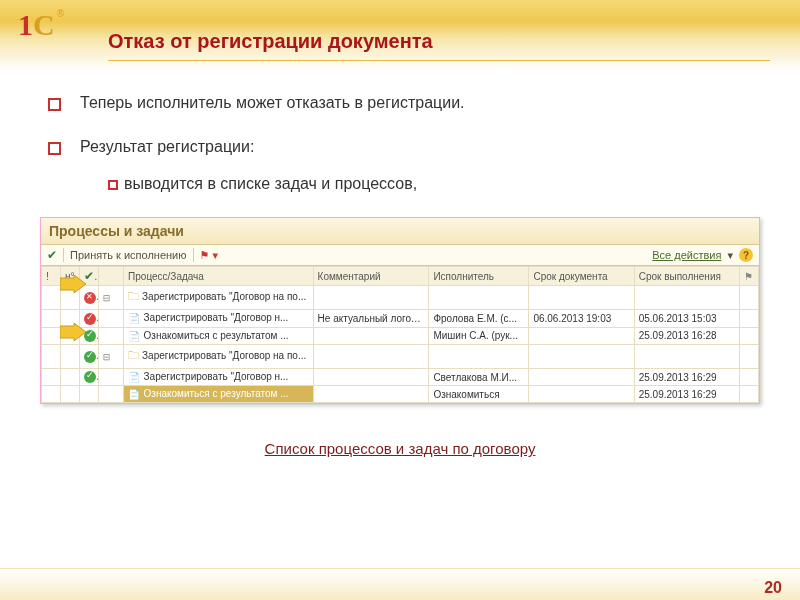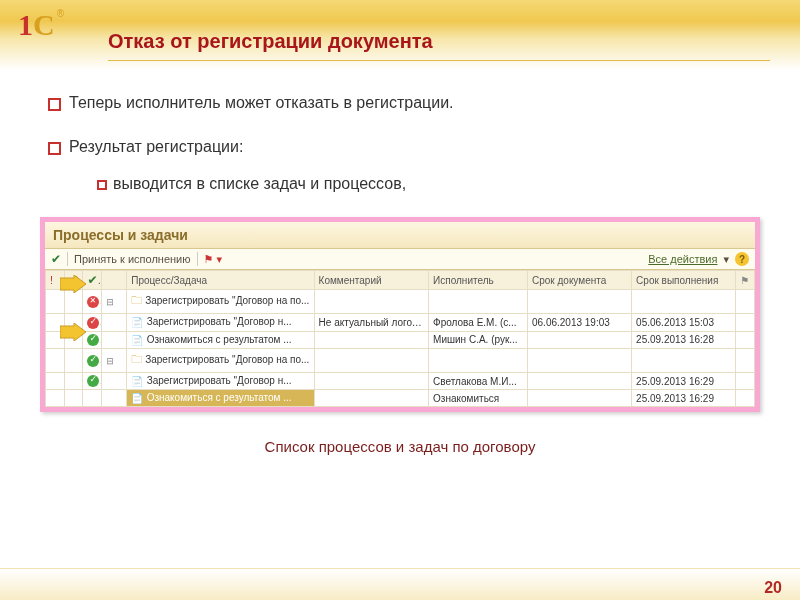--- a/index.html
+++ b/index.html
@@ -29,34 +29,34 @@
   .title-underline {
     position: absolute; left: 108px; right: 30px; top: 60px;
     border-bottom: 1px solid #e5b84a;
   }
   .content {
     padding: 22px 48px 0 48px;
     color: #333;
     font-size: 16px;
   }
   .bullet-list { list-style: none; }
-  .bullet-list > li { position: relative; padding-left: 21px; margin-bottom: 22px; line-height: 1.4; }
+  .bullet-list > li { position: relative; padding-left: 32px; margin-bottom: 22px; line-height: 1.4; }
   .bullet-list > li::before {
     content: ""; position: absolute; left: 0; top: 6px;
     width: 9px; height: 9px; border: 2px solid #c8302e; background: #fff;
   }
   .sub-list { list-style: none; margin-top: 14px; margin-left: 28px; }
   .sub-list > li { position: relative; padding-left: 16px; margin-bottom: 14px; }
   .sub-list > li::before {
     content: ""; position: absolute; left: 0; top: 7px;
     width: 6px; height: 6px; border: 2px solid #c8302e; background: #fff;
   }
   .panel-wrap { position: relative; margin: 10px 40px 0 40px; }
   .panel {
-    background: #fff; border: 5px solid #f9a8d4;
+    background: #fff; border: 1px solid #f9a8d4;
     box-shadow: 2px 2px 4px rgba(0,0,0,0.2);
     font-size: 11px;
   }
   .panel-title {
     background: linear-gradient(to bottom,#fdf6e0,#f5e8bf);
     padding: 5px 8px; font-weight: bold; font-size: 14px; color: #8a6d2a;
     border-bottom: 1px solid #d8c78f;
   }
   .toolbar {
     display: flex; align-items: center; gap: 6px;
@@ -83,21 +83,21 @@
   .icon-green { background:#4a4; }
   .icon-check { position:relative; }
   .icon-check::after { content:"✓"; color:#fff; font-size:9px; position:absolute; left:2px; top:-1px; }
   .icon-cross::after { content:"✕"; color:#fff; font-size:8px; position:absolute; left:2px; top:0; }
   .task-icon { display:inline-block; vertical-align:middle; margin-right:3px; }
   .folder { color:#d6a53a; font-size:11px; }
   .doc { color:#6a8fb5; font-size:10px; }
   .due-red { color:#c02525; }
   .row-selected td.taskcell { background:#d6b656; color:#fff; }
   .tree-expander { color:#888; font-size:9px; }
-  .caption { text-align:center; color:#7a1d1d; font-size:15px; margin-top:26px; }
+  .caption { text-align:center; color:#7a1d1d; font-size:15px; margin-top:36px;text-decoration:underline; }
   .page-num {
     position:absolute; right:18px; bottom:3px;
     color:#b12a22; font-weight:bold; font-size:16px;
   }
   .bottom-band {
     position:absolute; left:0; right:0; bottom:0; height:32px;
     background: linear-gradient(to top,#f8ecc5,#fff);
     border-top:1px solid #f2e3b2;
   }
   .arrow-mark {

